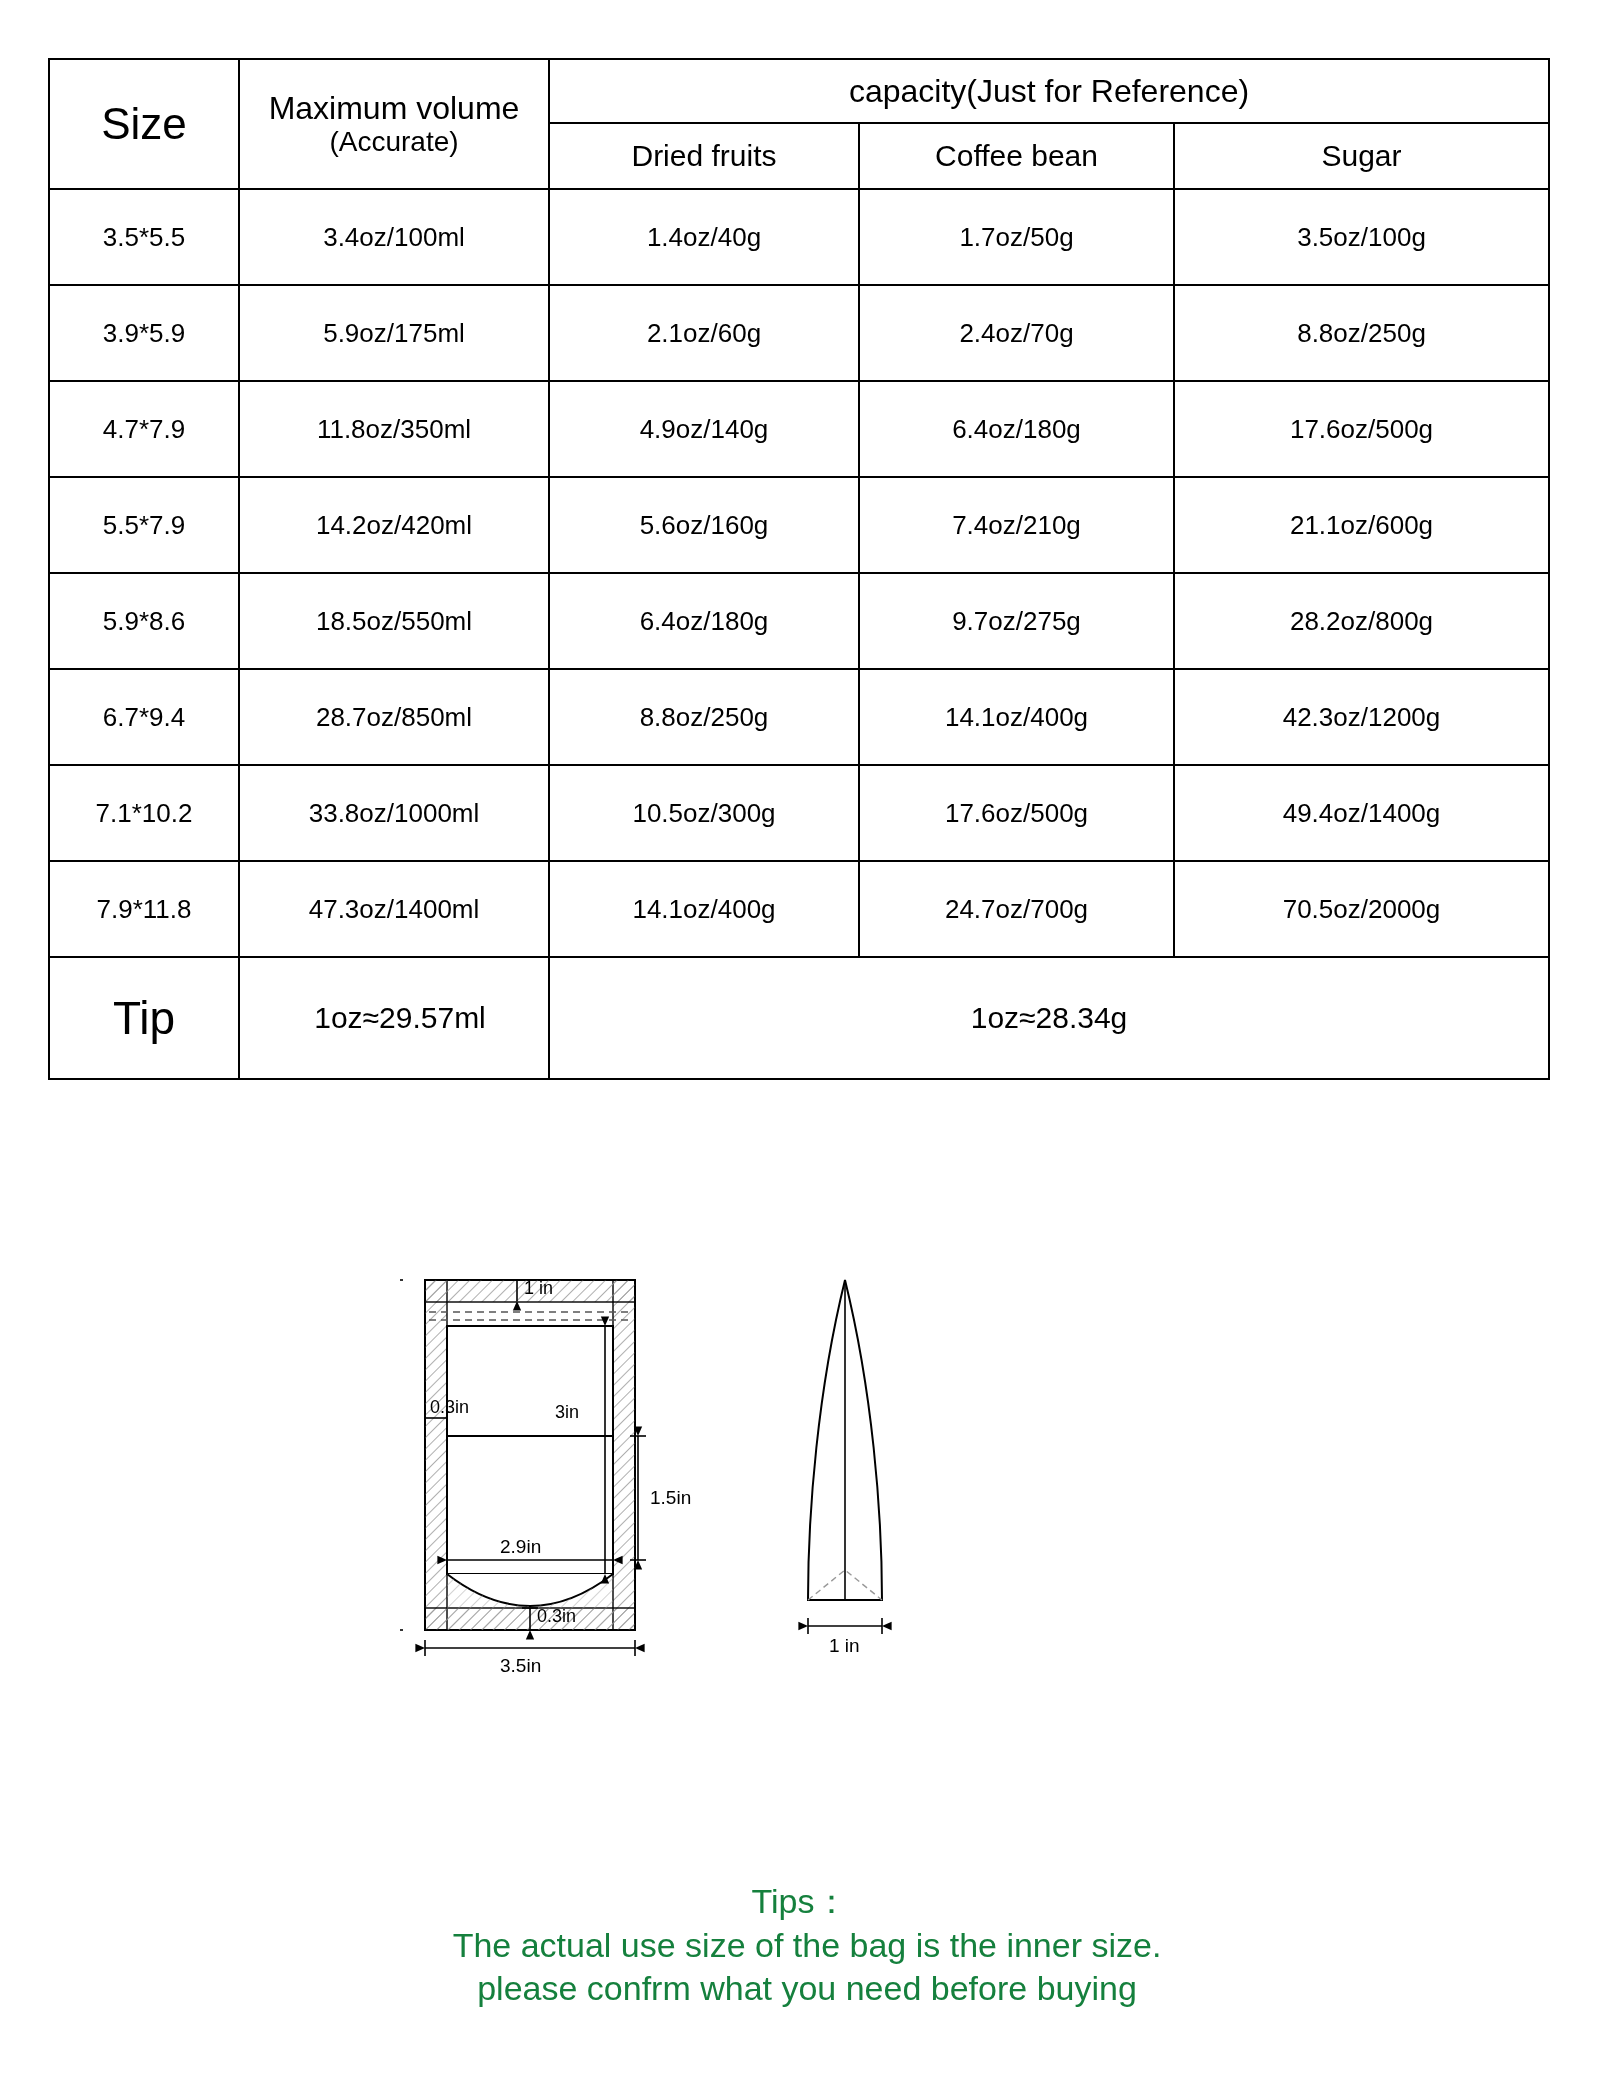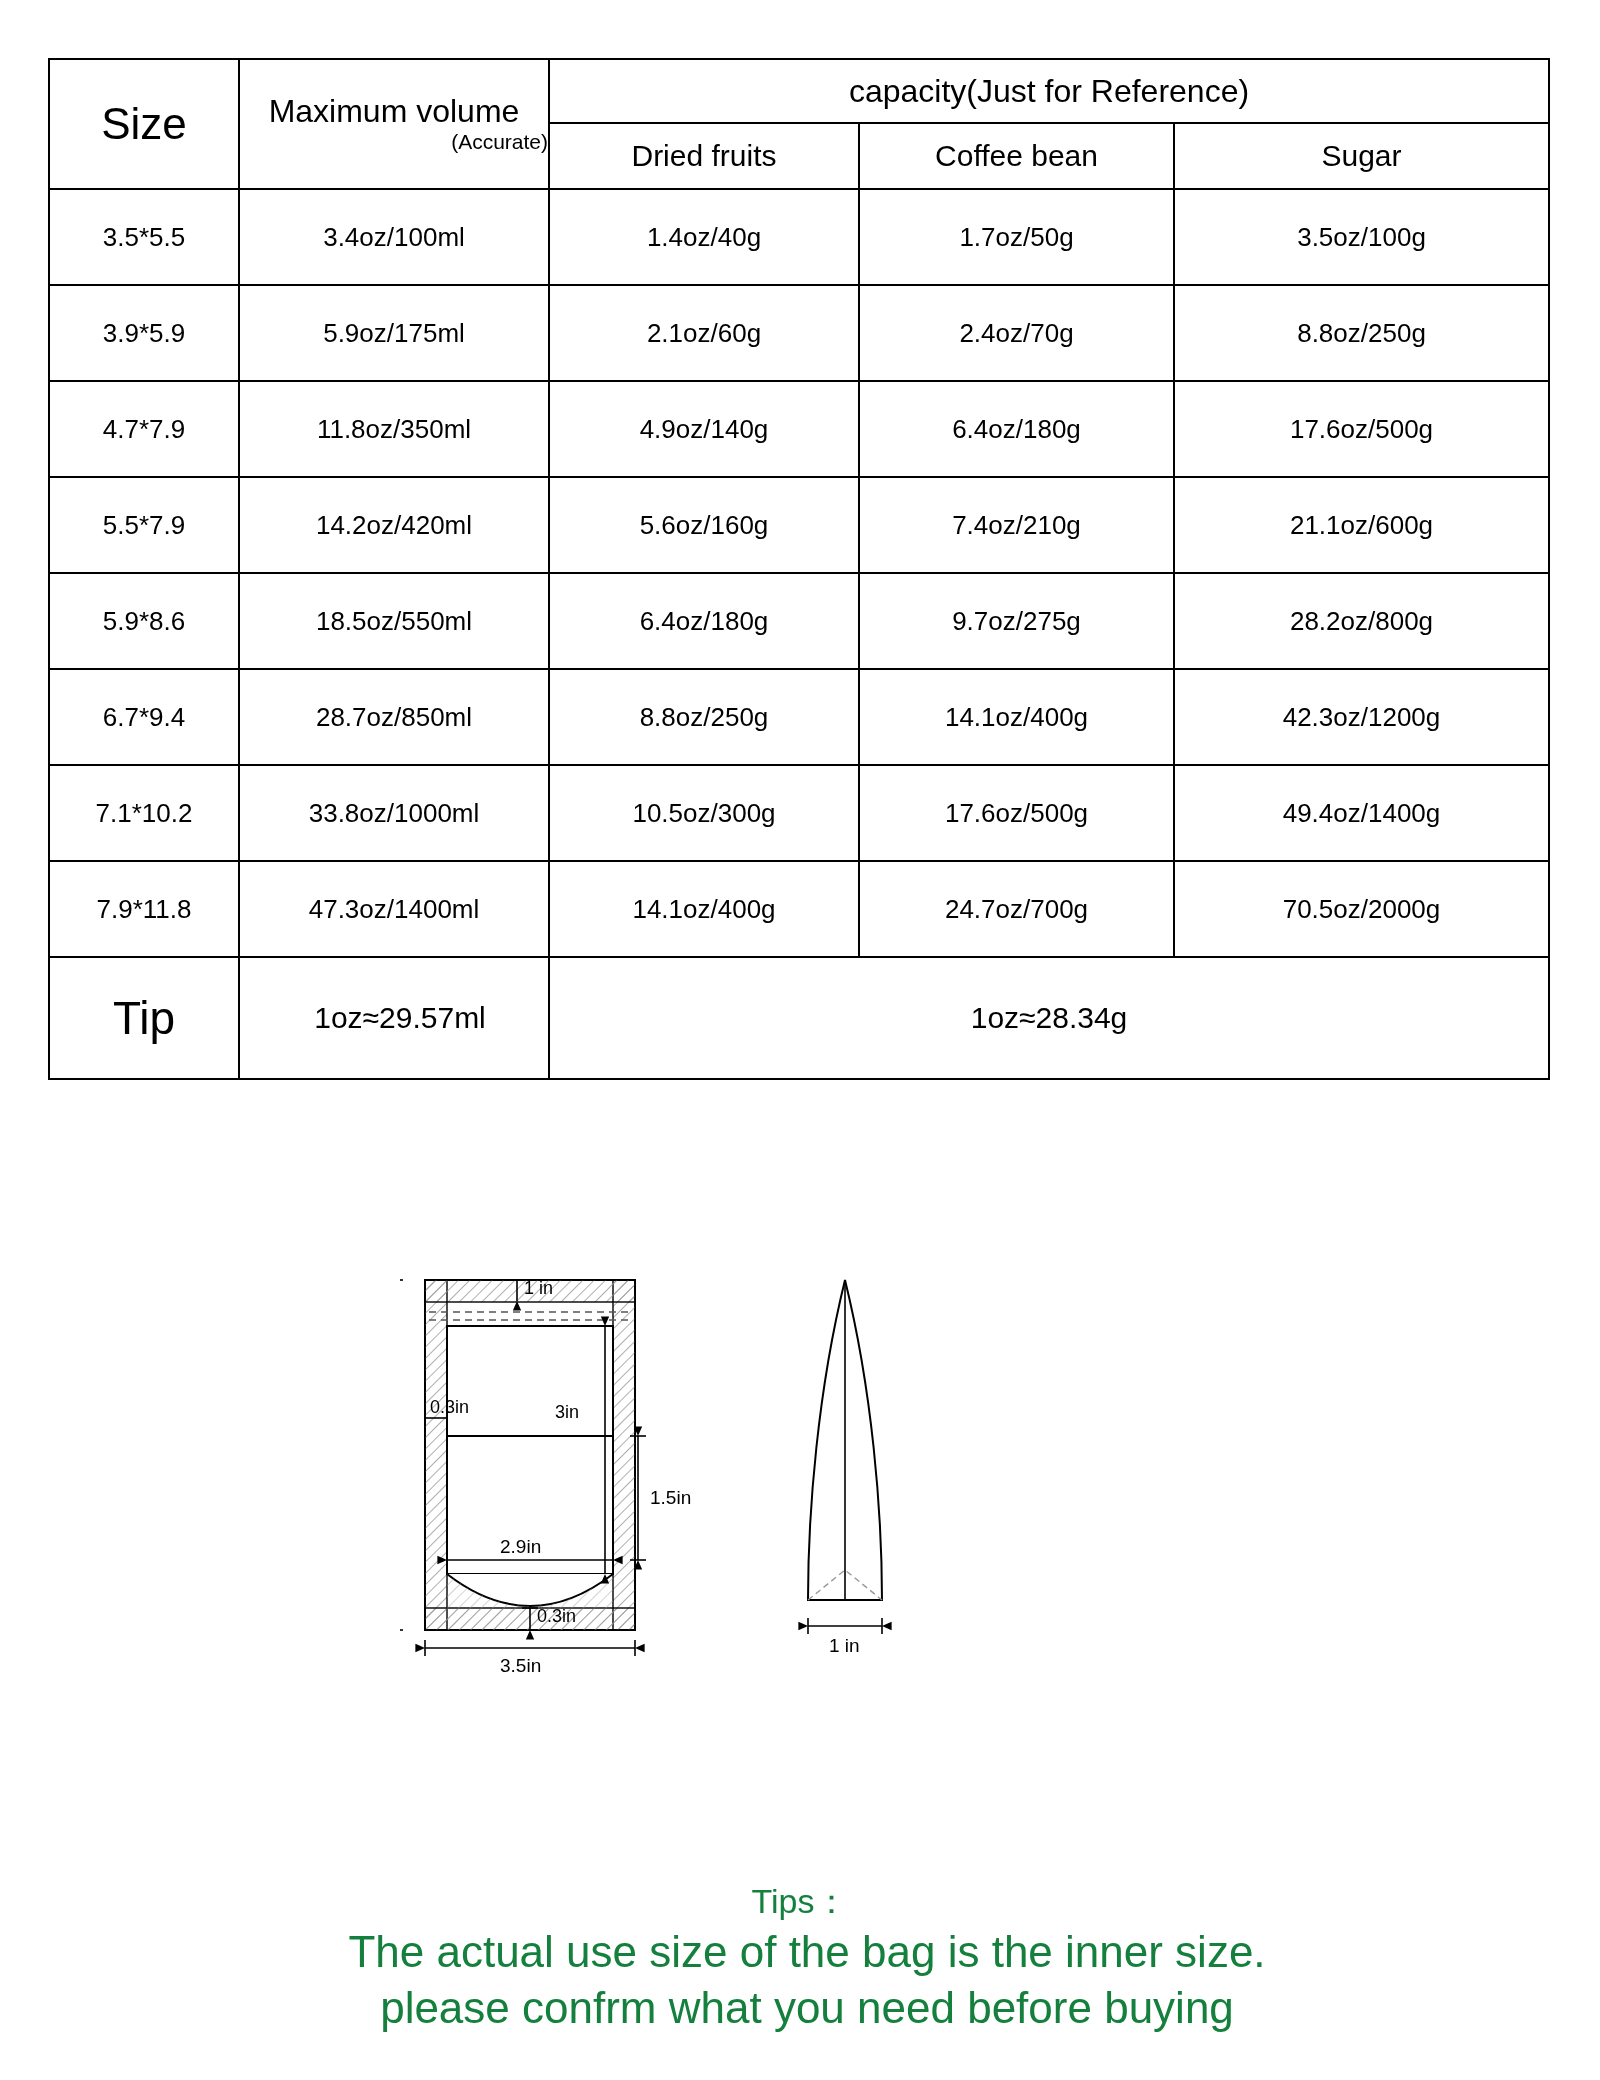--- a/index.html
+++ b/index.html
@@ -49,24 +49,23 @@
     height: 126px;
     line-height: 1.08;
     padding: 4px 6px;
     margin-top: 20px;
   }
   .hdr-vol .big {
     font-size: 32px;
     display: block;
   }
   .hdr-vol .small {
-    font-size: 21px;
+    font-size: 28px;
     display: block;
     margin-top: 2px;
-    text-align: right;
   }
   .hdr-cap {
     font-size: 32px;
     height: 62px;
   }
   .hdr-sub {
     font-size: 30px;
     height: 64px;
   }
   .body-row td {
@@ -103,21 +102,21 @@
     top: 1880px;
     width: 1600px;
     text-align: center;
     color: #15803d;
   }
   .tips .tips-title {
     font-size: 34px;
     line-height: 1.28;
   }
   .tips .tips-line {
-    font-size: 44px;
+    font-size: 34px;
     line-height: 1.28;
     margin-left: 14px;
   }
 </style>
 </head>
 <body>
 
 <div class="table-wrap">
   <table class="capacity">
     <colgroup>

